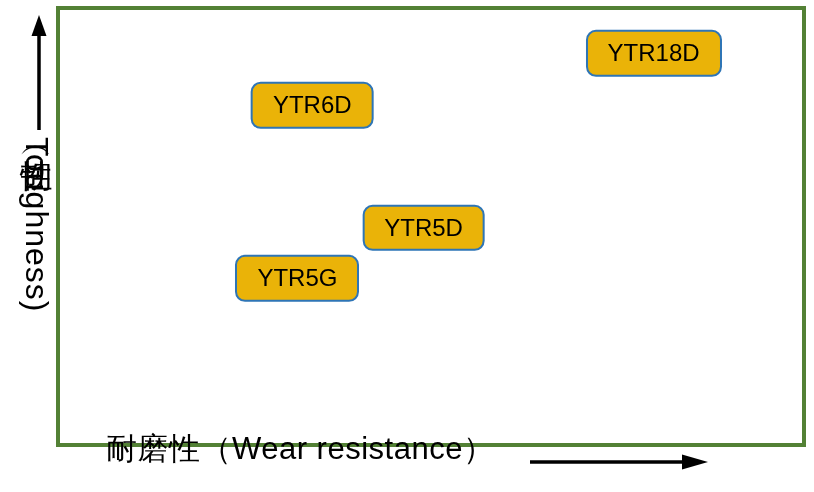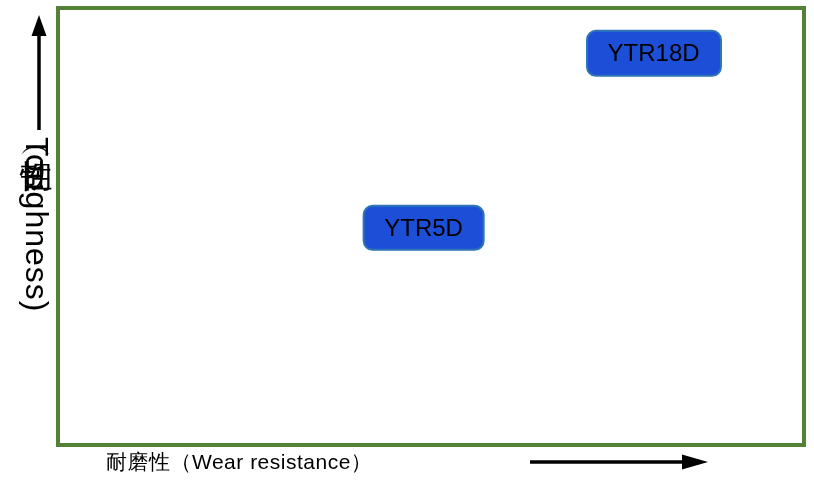--- a/index.html
+++ b/index.html
@@ -8,48 +8,50 @@
     font-family:"Liberation Sans","DejaVu Sans",sans-serif;background:#ffffff;
   }
   
   #plot{
     position:absolute;left:56px;top:6px;width:750px;height:441px;
     box-sizing:border-box;border:4px solid #538135;background:#ffffff;
   }
   
   .node{
     position:absolute;transform:translate(-50%,-50%);
-    background:#1d4ed8;border:2px solid #2E75B6;border-radius:10px;
+    background:#eab308;border:2px solid #2E75B6;border-radius:10px;
     padding:8px 20px;font-size:24px;color:#000000;white-space:nowrap;
     line-height:1.1;
   }
   
   #y-arrow{position:absolute;left:24px;top:12px;}
   
   #x-arrow{position:absolute;left:526px;top:449px;}
   
   #ylabel{
     position:absolute;left:4px;top:134px;width:52px;height:310px;
     writing-mode:vertical-rl;text-orientation:mixed;
     font-size:32px;color:#000000;letter-spacing:1px;line-height:1.2;
     text-align:left;
   }
   
   #xlabel{
-    position:absolute;left:106px;top:448px;
-    font-size:21px;color:#000000;white-space:nowrap;letter-spacing:0.5px;
+    position:absolute;left:106px;top:428px;
+    font-size:31px;color:#000000;white-space:nowrap;letter-spacing:0.5px;
   }
 </style>
 </head>
 <body>
 
 <div id="canvas">
 
   <div id="plot">
+    <div class="node" style="left: 32%; top: 62%;">YTR5G</div>
     <div class="node" style="left: 49%; top: 44%; margin-top: 27px;">YTR5D</div>
+    <div class="node" style="left: 34%; top: 22%;">YTR6D</div>
     <div class="node" style="left: 80%; top: 10%;">YTR18D</div>
   </div>
 
   <svg id="y-arrow" width="30" height="122" viewBox="0 0 30 122">
     <line x1="15" y1="118" x2="15" y2="20" stroke="#000000" stroke-width="3.5"></line>
     <polygon points="15,3 7.5,24 22.5,24" fill="#000000"></polygon>
   </svg>
 
   <div id="ylabel">韧性（Toughness)</div>
 

